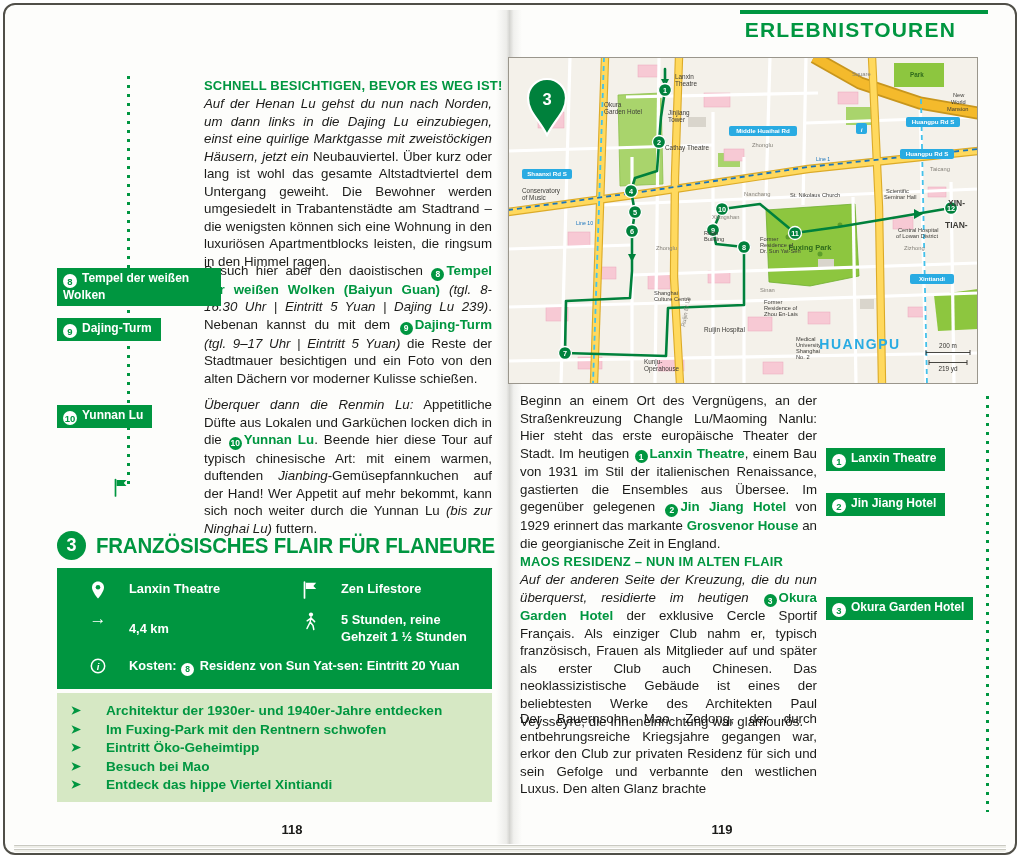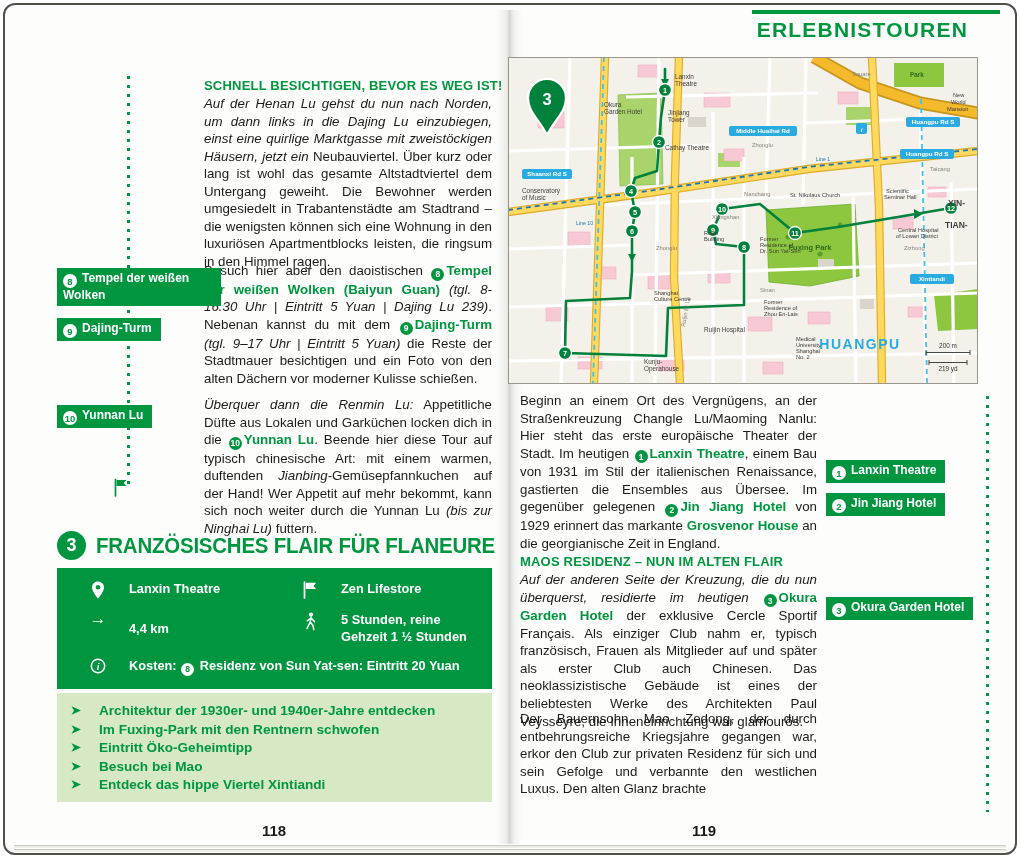--- a/index.html
+++ b/index.html
@@ -10,21 +10,21 @@
   .book { position:absolute; left:3px; top:3px; right:3px; bottom:3px; border:2px solid #504f48; border-radius:12px; background:#fdfdfb; }
   .edge-bottom { position:absolute; left:14px; right:14px; bottom:6px; height:8px;
      background:repeating-linear-gradient(to bottom,#ffffff 0 1px,#c9c9c1 1px 2px,#eeeee8 2px 4px); border-radius:2px; }
   .gutter { position:absolute; top:10px; bottom:14px; left:496px; width:26px;
      background:linear-gradient(to right,rgba(90,90,80,0) 0%,rgba(90,90,80,.10) 40%,rgba(70,70,60,.22) 52%,rgba(90,90,80,.08) 68%,rgba(90,90,80,0) 100%); }
 
   .dotline { position:absolute; width:3px;
      background:repeating-linear-gradient(to bottom,#009640 0 3px,transparent 3px 9px); }
 
   
-  .header { position:absolute; left:740px; top:10px; width:248px; border-top:4px solid #009640; padding:4px 32px 0 0; text-align:right;margin-left:12px; }
+  .header { position:absolute; left:740px; top:10px; width:248px; border-top:4px solid #009640; padding:4px 32px 0 0; text-align:right; }
   .header span { color:#009640; font-weight:bold; font-size:21px; letter-spacing:1.2px; }
 
   
   .subhead { font-size:13px; font-weight:bold; color:#009640; letter-spacing:.2px; }
   .bt { font-size:13.3px; line-height:1.32; text-align:justify; }
   .it { font-style:italic; }
   .gl { color:#009640; font-weight:bold; }
   .abs { position:absolute; }
 
   .nbadge, .wbadge { display:inline-flex; align-items:center; justify-content:center; width:13px; height:13px;
@@ -44,23 +44,23 @@
 
   .infobox { position:absolute; background:#009640; color:#fff; padding:13px 16px 13px 26px;
      display:grid; grid-template-columns:30px 150px 30px 1fr; column-gap:16px; row-gap:13px;
      font-size:12.8px; font-weight:bold; align-items:start; }
   .infobox .icn { display:flex; justify-content:center; align-items:flex-start; }
   .infobox .arrow { font-size:17px; line-height:14px; }
   .infobox .dur { line-height:1.3; }
   .infobox .dist { align-self:center; }
 
   .checklist { position:absolute; background:#d6e8c4; padding:10px 14px; display:flex; flex-direction:column; gap:3.5px; }
-  .chk { display:flex; align-items:center; gap:17px; color:#009640; font-weight:bold; font-size:13.6px; }
-
-  .pnum { position:absolute; font-weight:bold; font-size:15px; width:60px; }
+  .chk { display:flex; align-items:center; gap:24px; color:#009640; font-weight:bold; font-size:13.6px; }
+
+  .pnum { position:absolute; font-weight:bold; font-size:13px; text-align:center; width:60px; }
 
   
   svg text { font-family:"Liberation Sans",sans-serif; }
   .t6  { font-size:6.4px; fill:#3d3c38; }
   .t5  { font-size:5.7px; fill:#3d3c38; }
   .st  { font-size:5.8px; fill:#85827a; }
   .parkt  { font-size:7.5px; fill:#2f6b1c; font-weight:bold; }
   .parkt2 { font-size:6.3px; fill:#2f6b1c; font-weight:bold; }
   .huang { font-size:14px; fill:#29abe2; font-weight:bold; letter-spacing:1.5px; }
   .xt  { font-size:8.5px; fill:#3d3c38; font-weight:bold; }
@@ -397,21 +397,21 @@
 </div>
 
 <div class="abs subhead" style="left:520px;top:554px">MAOS RESIDENZ – NUN IM ALTEN FLAIR</div>
 
 <div class="abs bt" style="left:520px;top:571px;width:297px">
   <span class="it">Auf der anderen Seite der Kreuzung, die du nun überquerst, residierte im heutigen </span><span class="nbadge">3</span><span class="gl">Okura Garden Hotel</span><span> der exklusive Cercle Sportif Français. Als einziger Club nahm er, typisch französisch, Frauen als Mitglieder auf und später als erster Club auch Chinesen. Das neoklassizistische Gebäude ist eines der beliebtesten Werke des Architekten Paul Veysseyre, die Inneneinrichtung war glamourös.</span>
 </div>
 
 <div class="abs bt" style="left:520px;top:710px;width:297px">Der Bauernsohn Mao Zedong, der durch entbehrungsreiche Kriegsjahre gegangen war, erkor den Club zur privaten Residenz für sich und sein Gefolge und verbannte den westlichen Luxus. Den alten Glanz brachte</div>
 
-<div class="mlabel nowrap" style="left:826px;top:460px">
+<div class="mlabel nowrap" style="left:826px;top:448px">
   <span class="mbadge">1</span><span>Lanxin Theatre</span>
 </div>
 <div class="mlabel nowrap" style="left:826px;top:493px">
   <span class="mbadge">2</span><span>Jin Jiang Hotel</span>
 </div>
 <div class="mlabel nowrap" style="left:826px;top:597px">
   <span class="mbadge">3</span><span>Okura Garden Hotel</span>
 </div>
 
 <div class="dotline" style="left:986px;top:396px;height:416px"></div>

